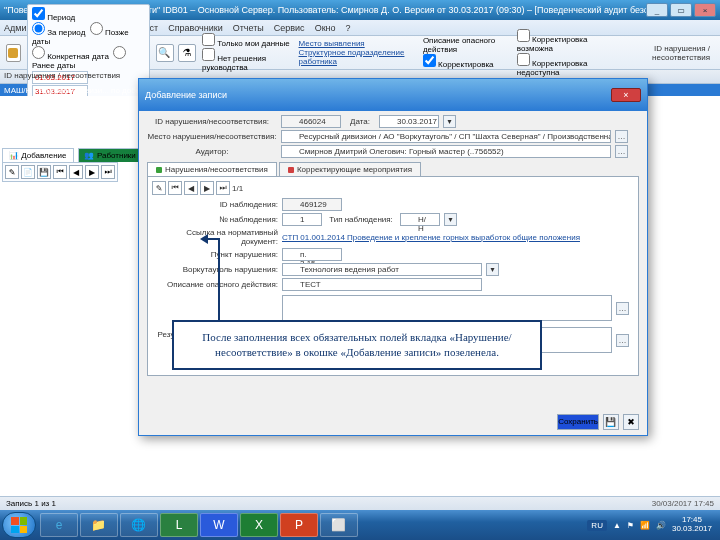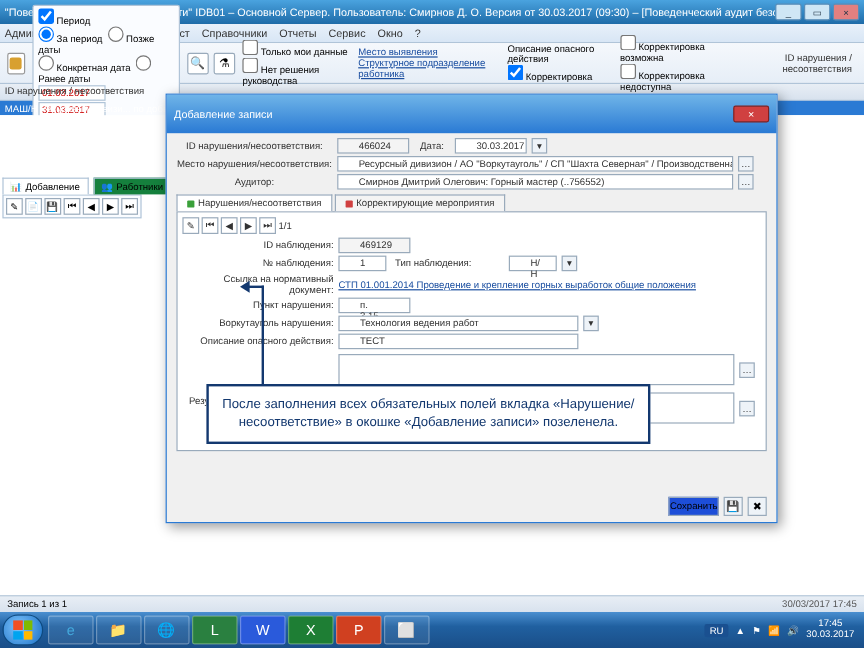--- a/index.html
+++ b/index.html
@@ -52,21 +52,21 @@
   .inner-tab.active { background:#fff; }
   .inner-tab .dot { width:6px; height:6px; display:inline-block; border-radius:1px; margin-right:3px; vertical-align:middle;}
   .dot.green { background:#3aa03a; }
   .dot.red { background:#d04040; }
   .inner-panel { border:1px solid #9ab; background:#fff; padding:4px; min-height:200px; }
   .inner-panel .navrow { display:flex; gap:2px; margin-bottom:3px;}
   .lbl { display:inline-block; width:126px; text-align:right; font-size:8px; }
   .linky { color:#1a4ea0; text-decoration:underline; font-size:8px;}
   .multiline { width:330px; height:26px; border:1px solid #9ab; background:#fff; }
   
-  .callout { position:absolute; left:172px; top:320px; width:370px; background:#fff; border:2px solid #13386f; padding:8px 10px; font-size:11px; color:#13386f; text-align:center; z-index:30; line-height:1.35; font-family: Liberation Sans, sans-serif; }
+  .callout { position:absolute; left:172px; top:320px; width:370px; background:#fff; border:2px solid #13386f; padding:8px 10px; font-size:11px; color:#13386f; text-align:center; z-index:30; line-height:1.35; font-family: Liberation Serif, serif; }
   .callout-line { position:absolute; left:218px; top:238px; width:2px; height:84px; background:#13386f; z-index:29;}
   .callout-line2 { position:absolute; left:206px; top:238px; width:14px; height:2px; background:#13386f; z-index:29;}
   .callout-arrow { position:absolute; left:200px; top:234px; width:0;height:0; border-right:8px solid #13386f; border-top:5px solid transparent; border-bottom:5px solid transparent; z-index:29;}
   
   .modal-footer { position:absolute; bottom:2px; left:0; right:0; display:flex; justify-content:flex-end; gap:4px; padding:3px 8px; }
   .modal-footer .btn { border:1px solid #9ab; background:#1d4ed8; padding:2px 0; font-size:8px;}
   .modal-footer .iconbtn { width:16px;height:16px; border:1px solid #9ab; background:#eef3f8; font-size:9px; display:flex;align-items:center;justify-content:center;}
   
   .statusbar { position:absolute; bottom:30px; left:0; right:0; height:14px; background:linear-gradient(#e8eef5,#d8e2ee); border-top:1px solid #b0c4d8; font-size:8px; display:flex; align-items:center; padding:0 6px;}
   .statusbar .sb-right { margin-left:auto; color:#555;}
@@ -199,21 +199,21 @@
         <span style="font-size:8px; align-self:center;">1/1</span>
       </div>
       <div class="row">
           <span class="lbl">ID наблюдения:</span>
         <span class="field readonly" style="width:60px;">469129</span>
         </div>
       <div class="row">
           <span class="lbl">№ наблюдения:</span>
         <span class="field" style="width:40px;">1</span>
         <span style="width:70px; text-align:center;">Тип наблюдения:</span>
-        <span class="field" style="width:40px;margin-left:24px;">Н/Н</span>
+        <span class="field" style="width:40px;">Н/Н</span>
         <div class="mini-btn">▾</div>
         </div>
       <div class="row">
           <span class="lbl">Ссылка на нормативный документ:</span>
         <span class="linky" style="width:330px; display:inline-block;">СТП 01.001.2014 Проведение и крепление горных выработок общие положения</span>
         </div>
       <div class="row">
           <span class="lbl">Пункт нарушения:</span>
         <span class="field" style="width:60px;">п. 3.15</span>
         </div>

